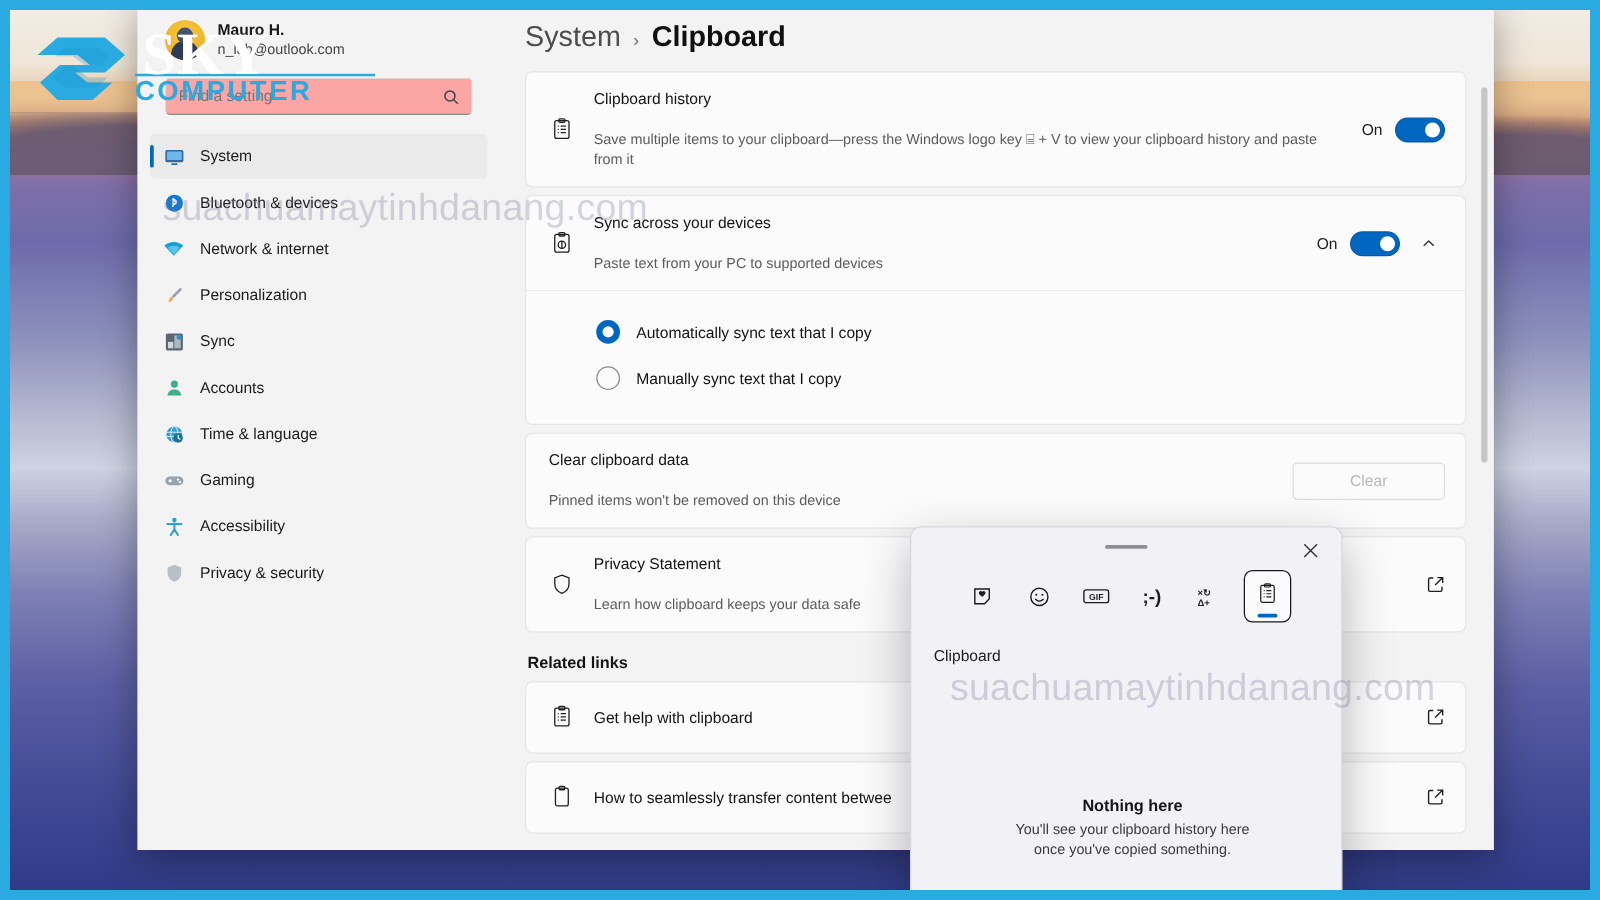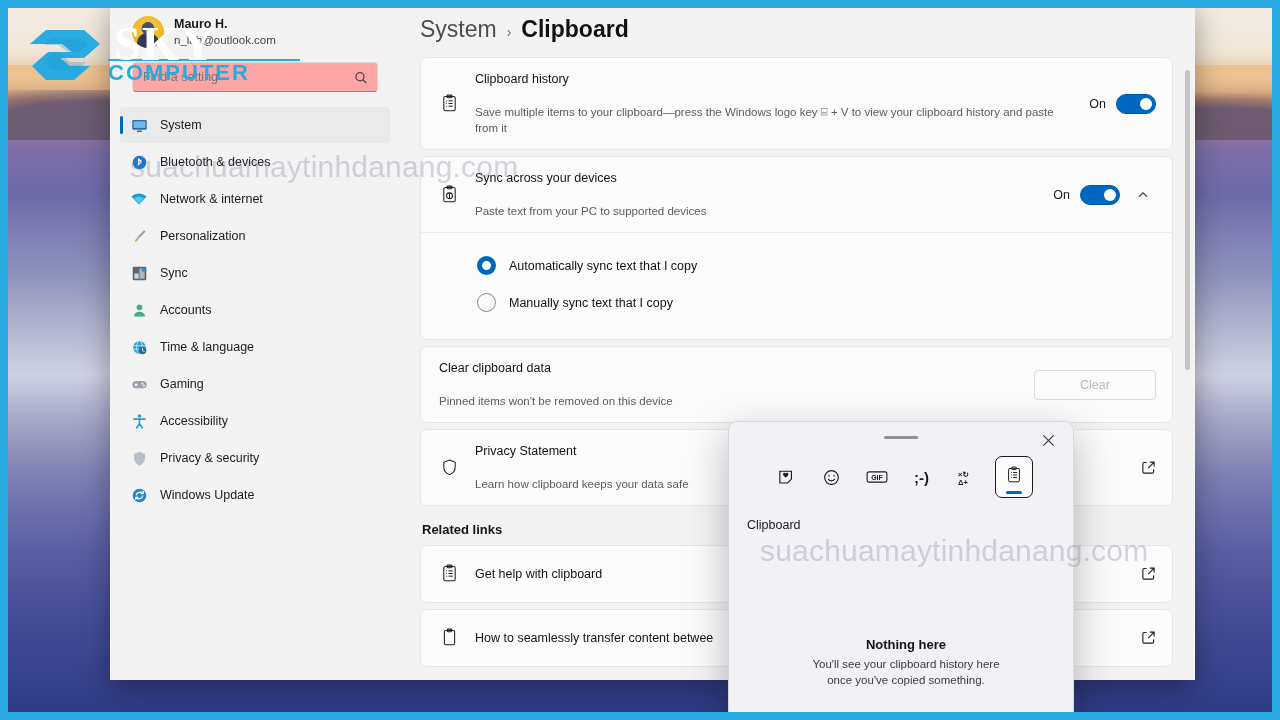--- a/index.html
+++ b/index.html
@@ -414,30 +414,20 @@
 
       <div class="nav-item">
         <span class="nav-ico">
           <svg width="17" height="17" viewBox="0 0 20 20">
               <path d="M10 2l6.4 2.6v5.2c0 4-2.7 7.2-6.4 8.4-3.7-1.2-6.4-4.4-6.4-8.4V4.6z" fill="#b7c0c7"></path>
             </svg>
         </span>
         <span class="label">Privacy &amp; security</span>
       </div>
 
-      <div class="nav-item">
-        <span class="nav-ico">
-          <svg width="17" height="17" viewBox="0 0 20 20">
-              <circle cx="10" cy="10" r="8" fill="#1f88d4"></circle>
-              <path d="M14 7.4A4.8 4.8 0 006.2 9.3M6 12.6a4.8 4.8 0 007.8-1.9" stroke="#fff" stroke-width="1.5" fill="none" stroke-linecap="round"></path>
-              <path d="M14.4 5.2v2.6h-2.6M5.6 14.8v-2.6h2.6" stroke="#fff" stroke-width="1.5" fill="none" stroke-linecap="round" stroke-linejoin="round"></path>
-            </svg>
-        </span>
-        <span class="label">Windows Update</span>
-      </div>
 
     </div>
   </div>
 
   <div id="main">
 
     <div class="breadcrumb">
       <span class="bc-parent">System</span>
       <span class="bc-sep">›</span>
       <span class="bc-current">Clipboard</span>

